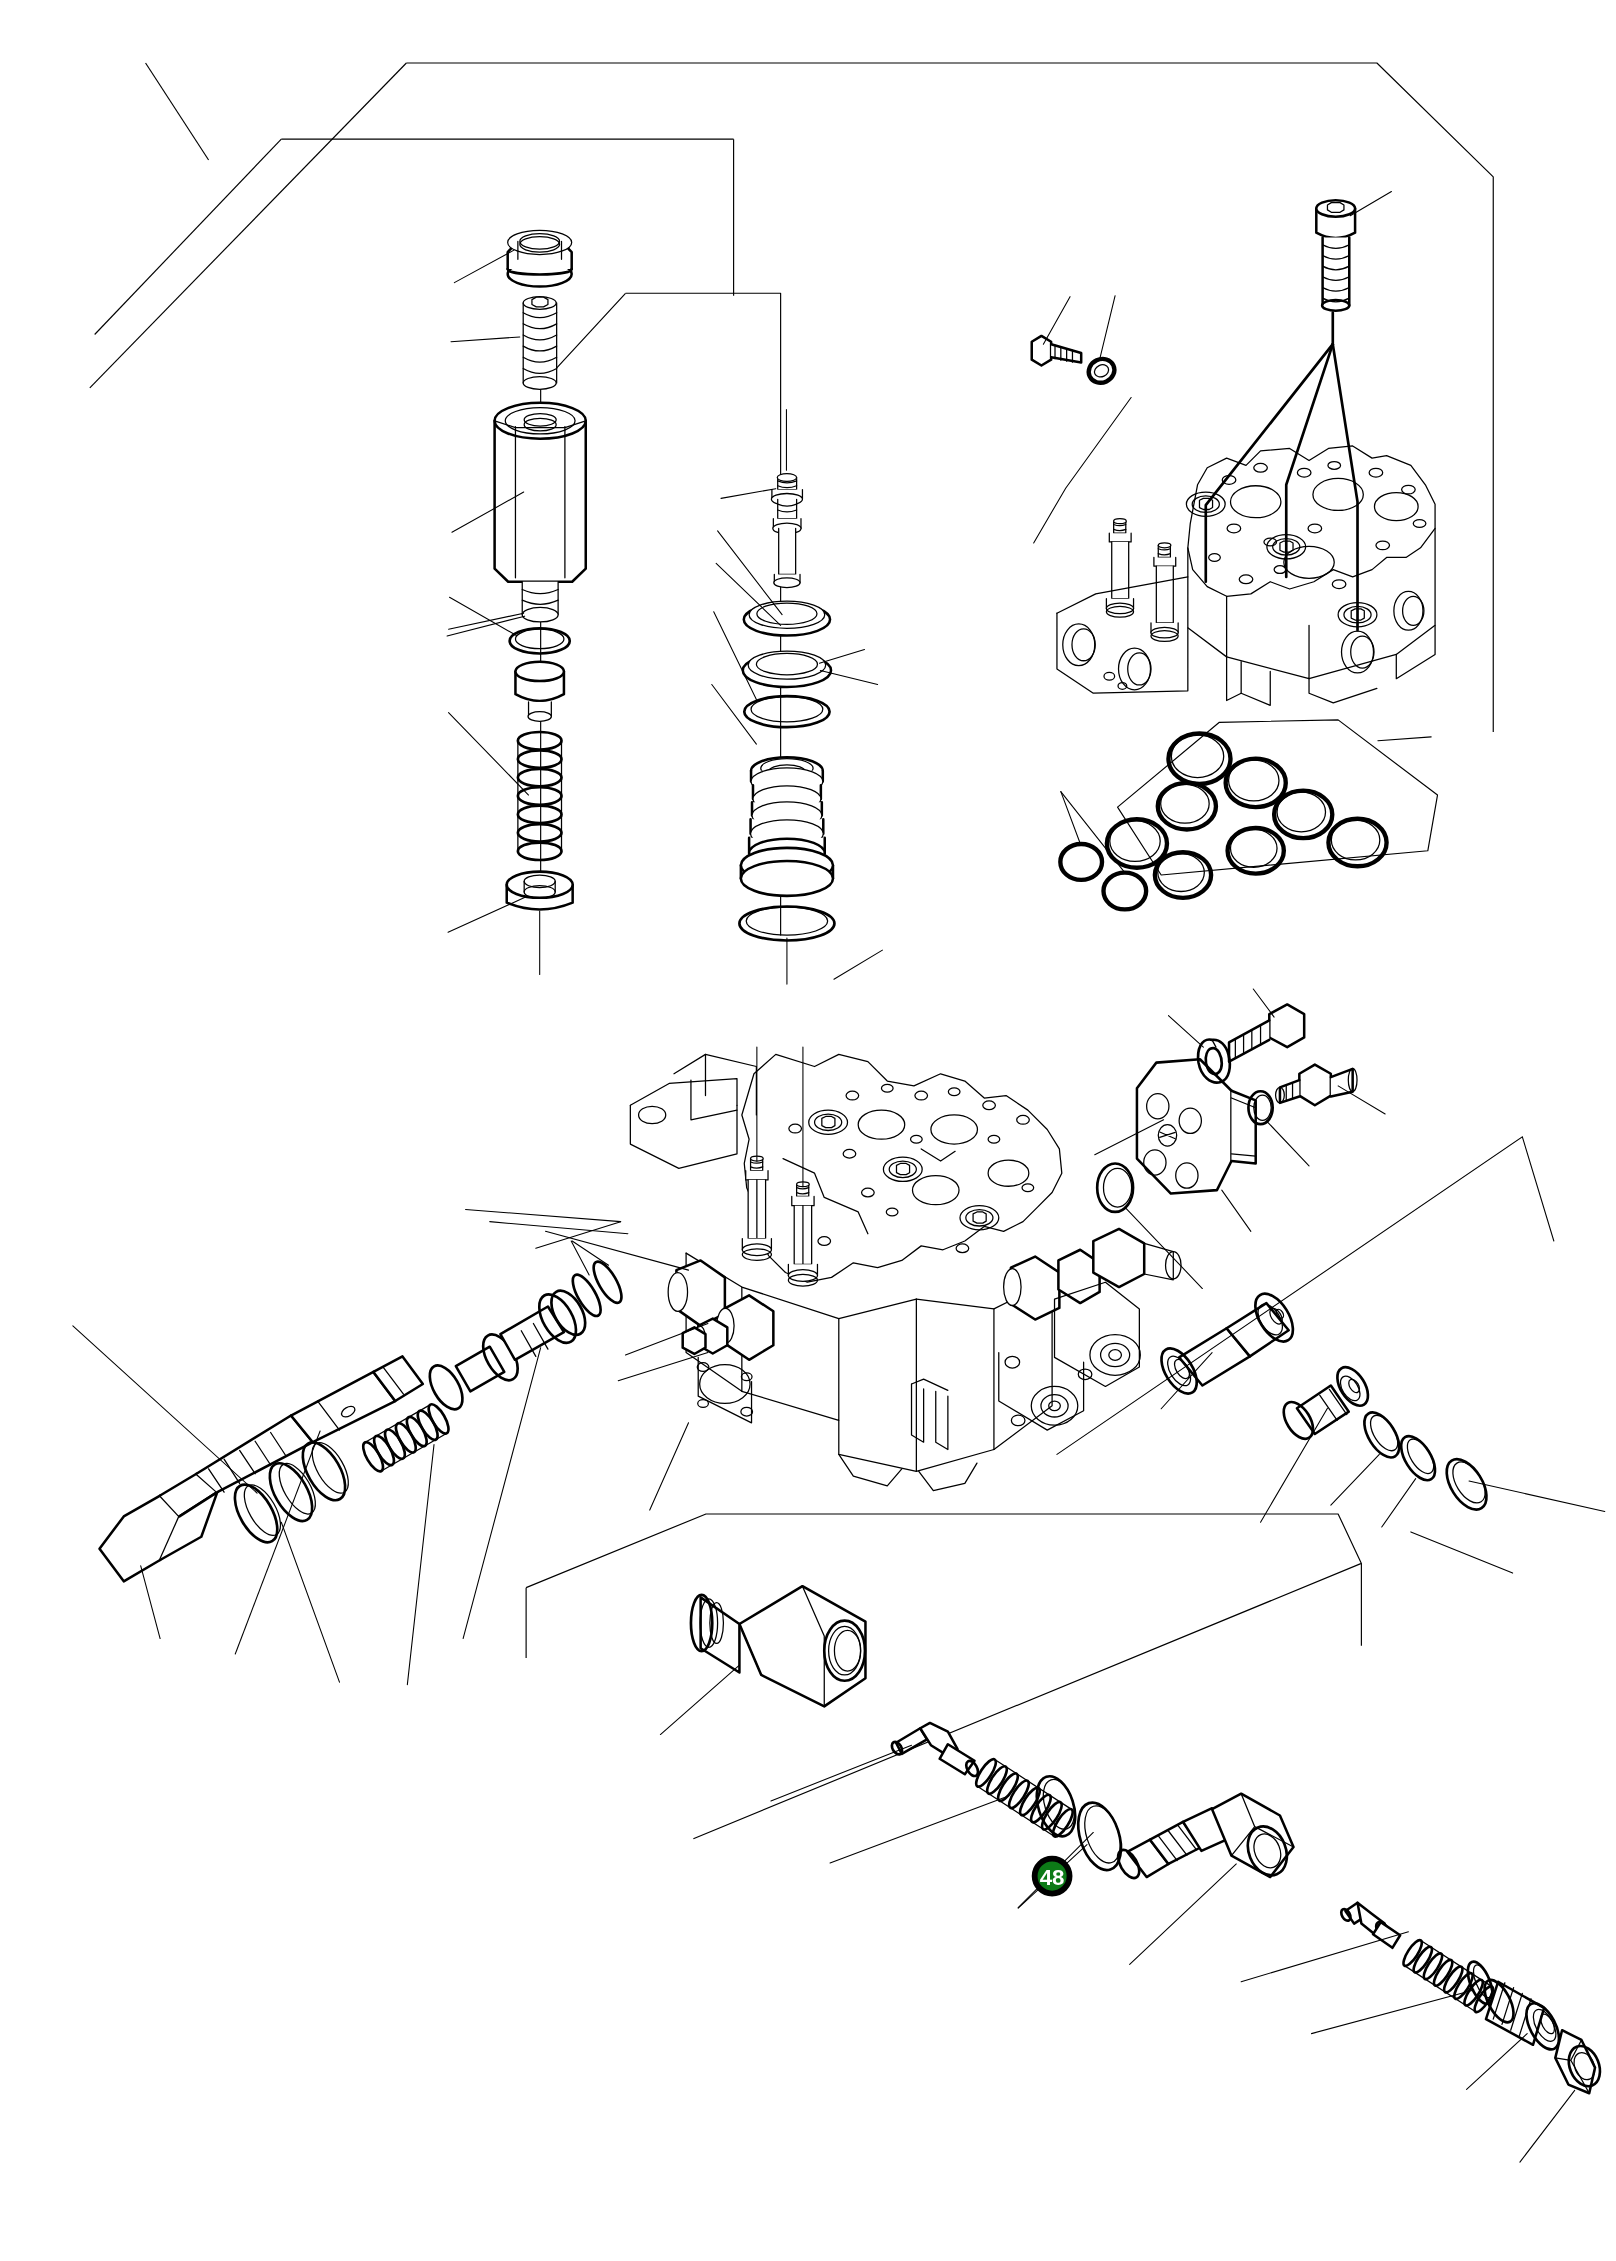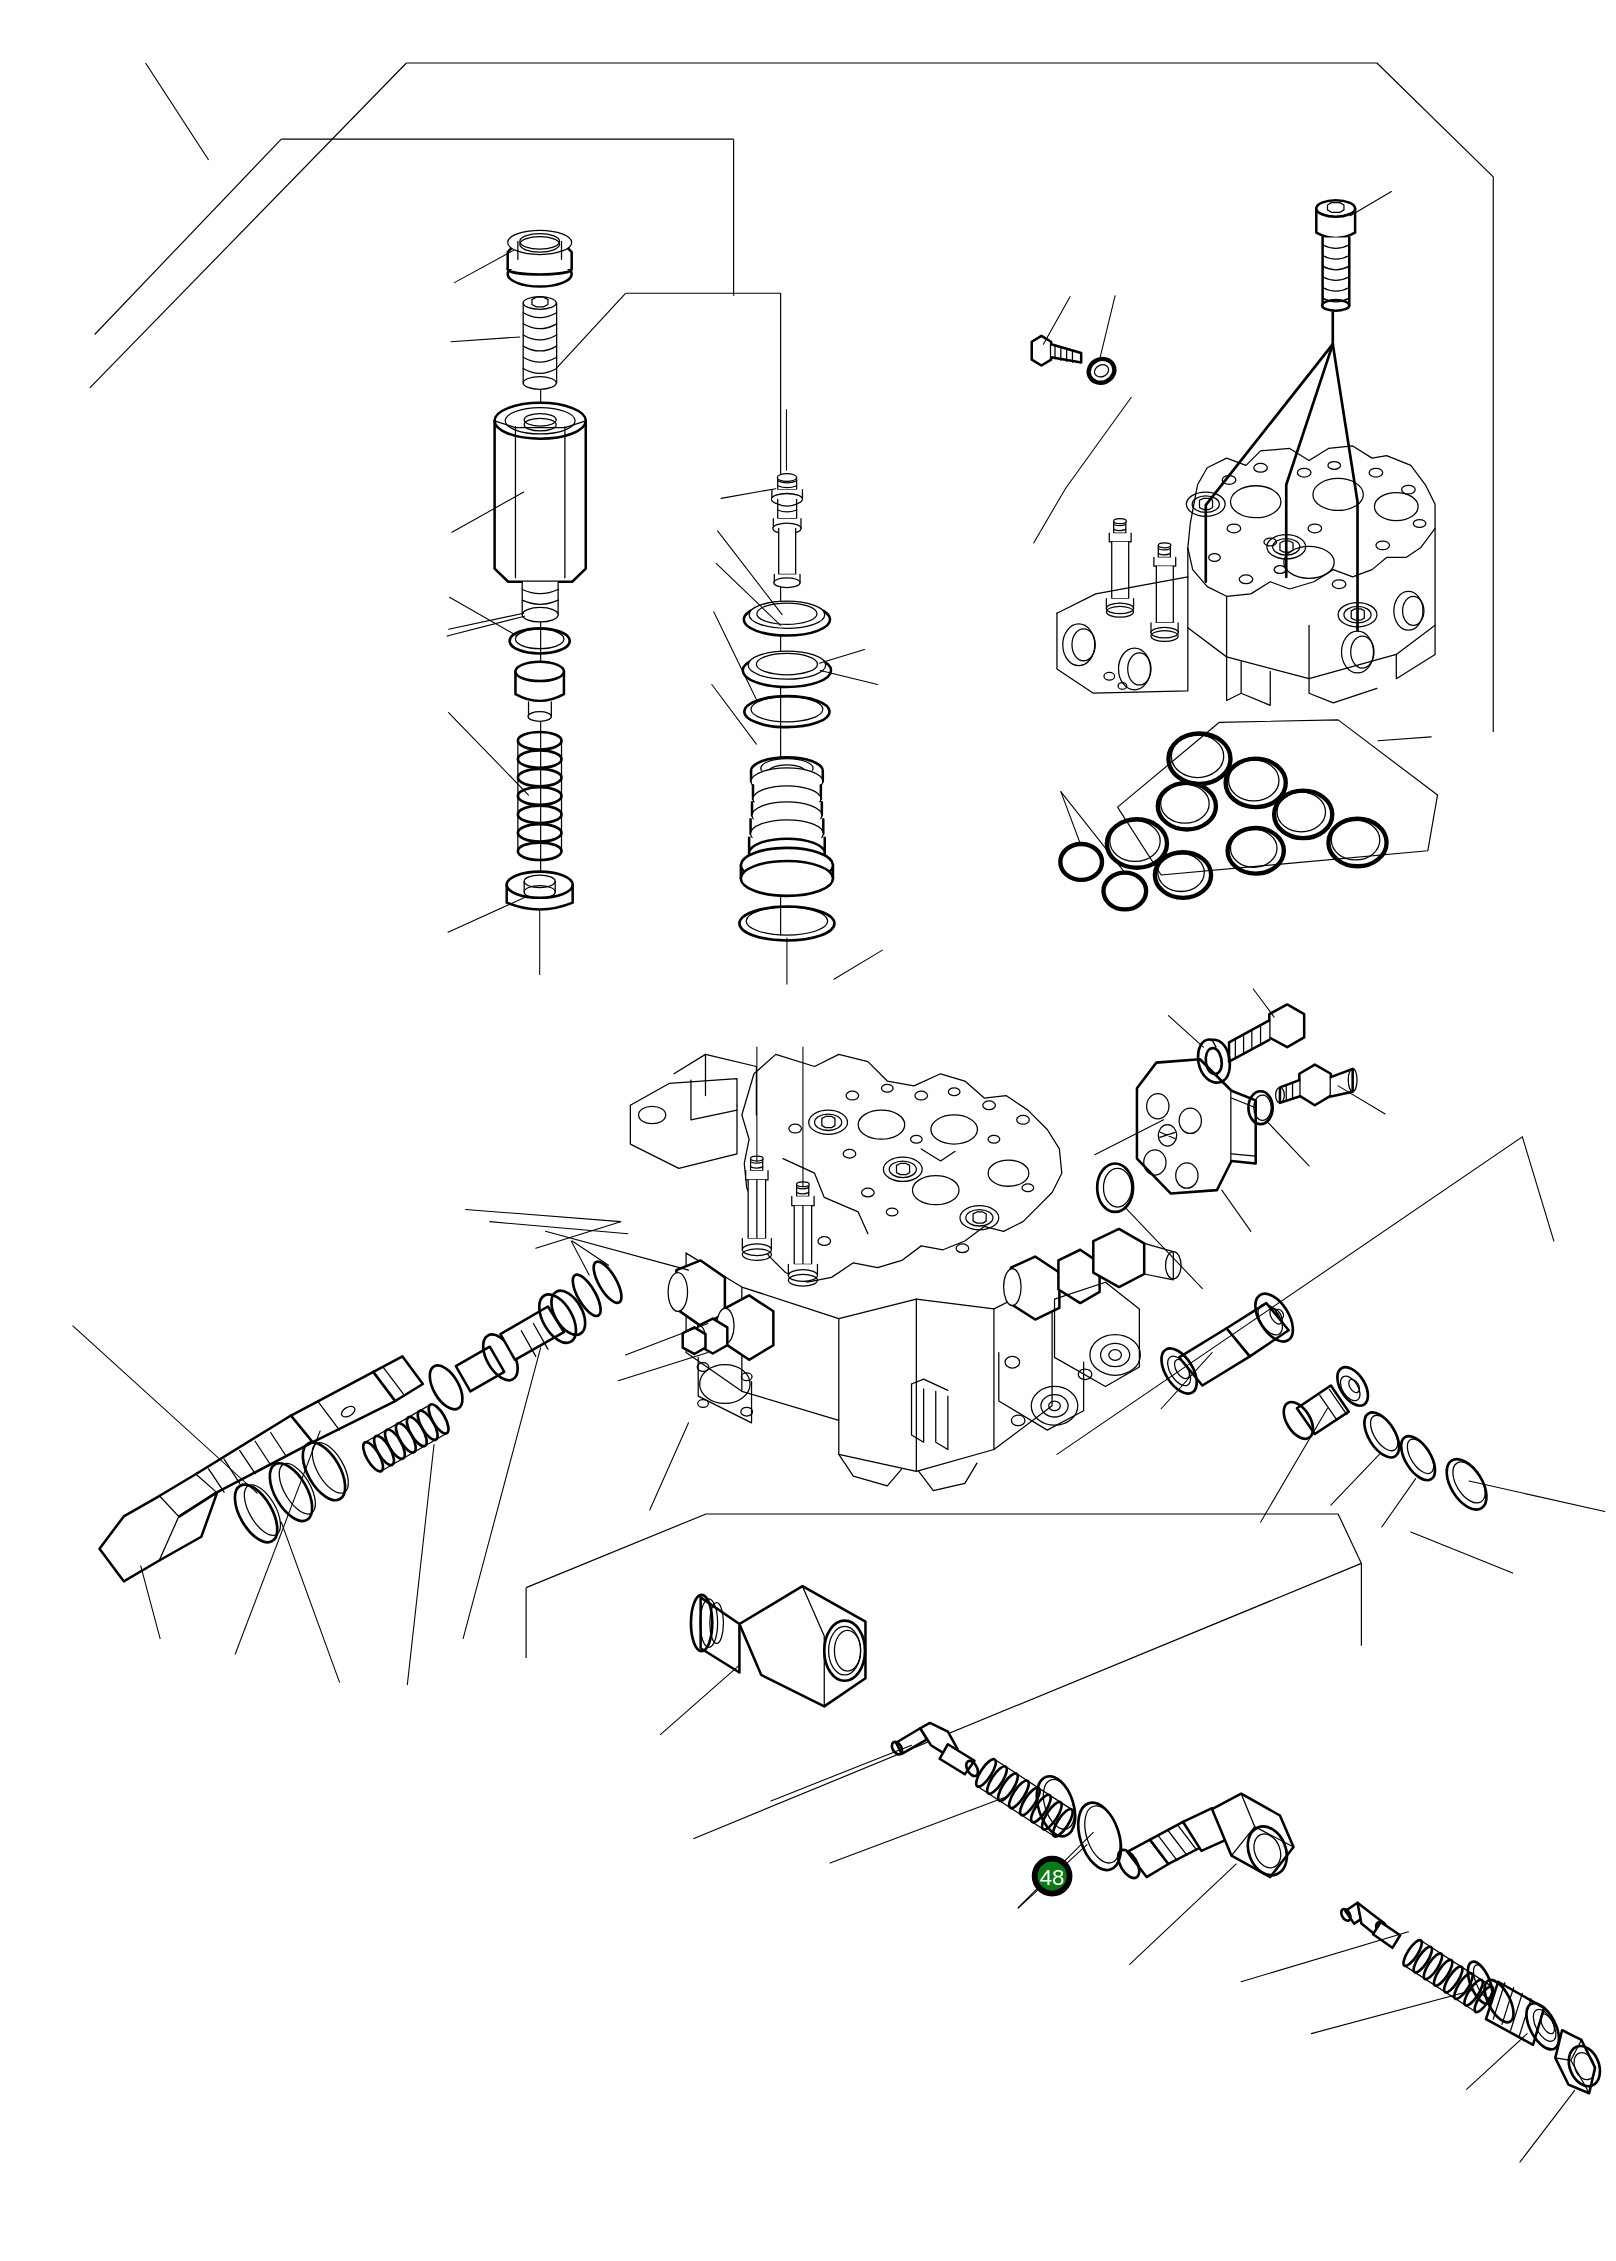--- a/index.html
+++ b/index.html
@@ -1,18 +1,18 @@
 <!DOCTYPE html>
 <html style="font-size:7.8px"><head>
 <meta charset="utf-8">
 <title>Hydraulic Control Valve — Exploded Parts Diagram</title>
 <style>
   html,body{margin:0;padding:0;background:#ffffff;}
   body{font-family:"Liberation Sans",sans-serif;}
-  #sheet{position:relative;width:1617px;height:2261px;background:#fff;overflow:hidden;}
+  #sheet{position:relative;width:1617px;height:2261px;background:#fff;overflow:hidden;font-weight:bold;}
   #sheet svg{position:absolute;left:0;top:0;width:1617px;height:2261px;display:block;}
   .callout-text{font-family:"Liberation Sans",sans-serif;font-size:46px;fill:#ffffff;text-anchor:middle;dominant-baseline:central;}
 </style>
 </head>
 <body>
 
 <div id="sheet">
 <svg viewBox="0 0 3335 4664" xmlns="http://www.w3.org/2000/svg">
 
   <defs>

